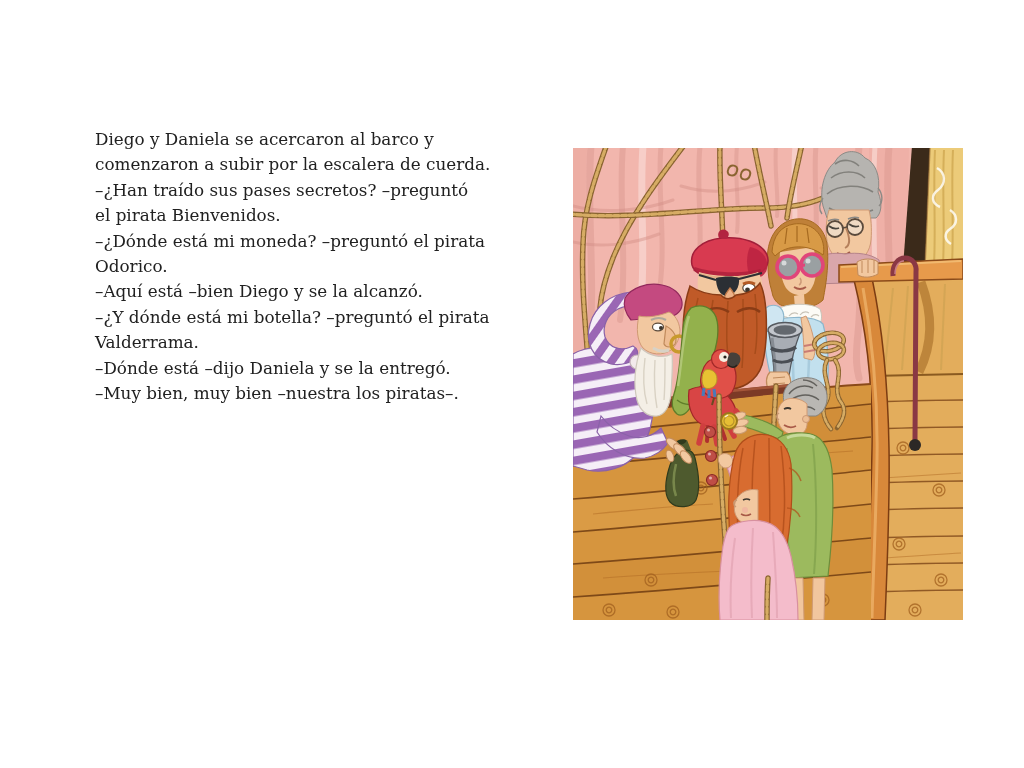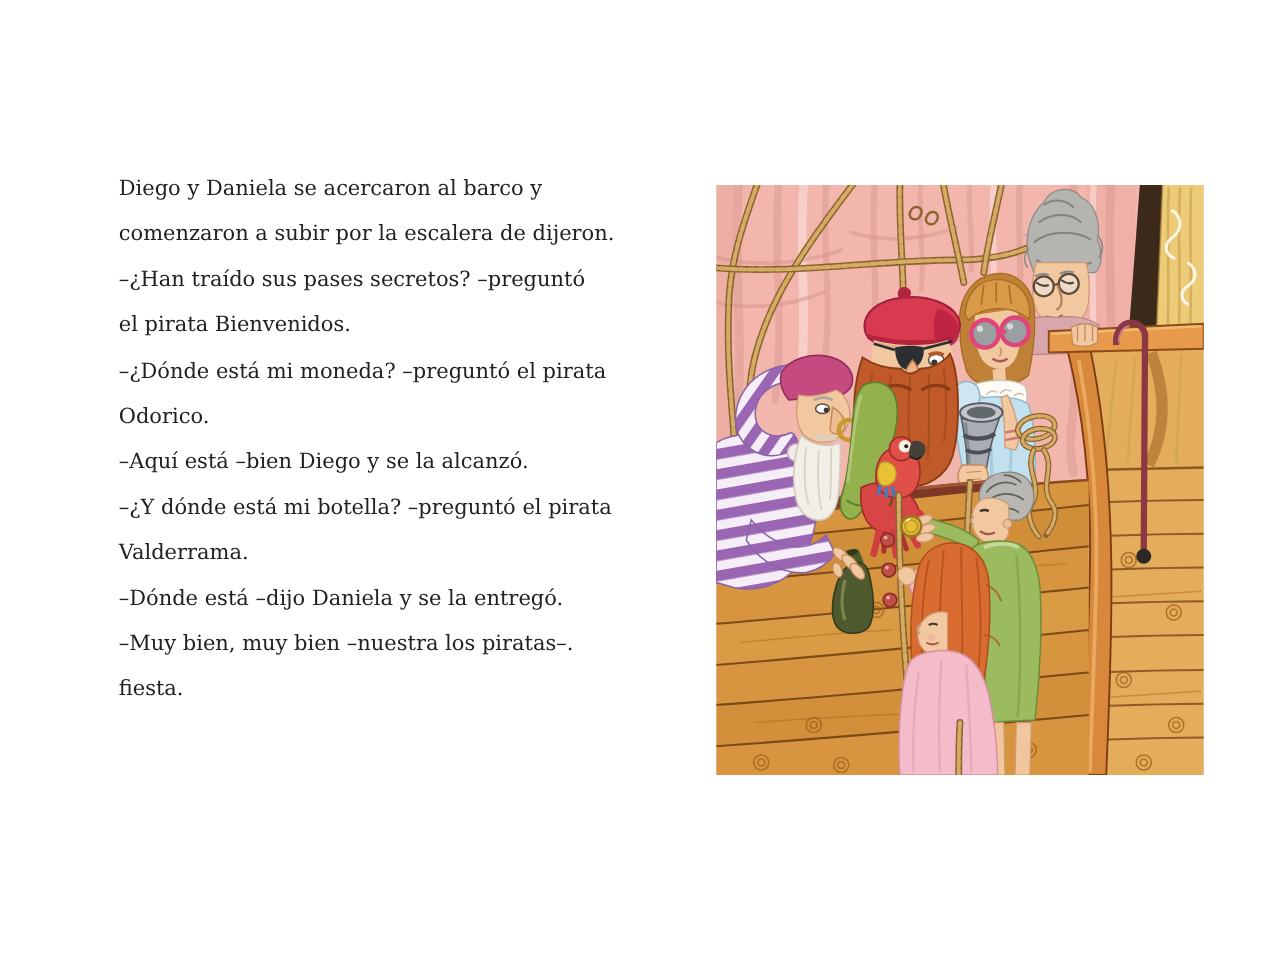--- a/index.html
+++ b/index.html
@@ -1,19 +1,19 @@
 <!DOCTYPE html>
 <html style="--curtain: #f2b6ad; --curtainShadow: #e7a59c; --rope: #d6ac64; --hull: #d6953e; --mast: #eccb79; --railing: #e3ad5c; --gunwale: #7c3a26; --hatRed: #d83a50; --capBand: #c44a80; --stripePurple: #9a66b4; --beard: #c05a28; --beardWhite: #f4efe6; --skin: #f2c8a0; --parrot: #e05048; --wingYellow: #e8c233; --dressBlue: #c2e0ee; --dressPink: #f4bccb; --shirtGreen: #9cba5e; --hairBrown: #bf8038; --hairOrange: #d86c30; --hairGray: #b9b7b3; --bottle: #4e5a2e; --glassesPink: #e0457a; --coin: #e6be34; --cane: #8a3844; --ladderBead: #bf4e46;"><head>
 <meta charset="utf-8">
 <style>
   html,body{margin:0;padding:0;}
   body{width:1024px;height:768px;background:#ffffff;font-family:"DejaVu Serif","Liberation Serif",serif;}
   .page{position:absolute;inset:0;width:1024px;height:768px;background:#fff;overflow:hidden;}
   .story{position:absolute;left:95px;top:127px;width:430px;color:#212121;font-size:16.8px;line-height:25.4px;}
-  .story div{white-space:pre;margin-top:11px;}
+  .story div{white-space:pre;}
   .illust{position:absolute;left:573px;top:148px;width:390px;height:472px;}
   .ropeO{stroke:#8a6430;stroke-width:5.5;fill:none;stroke-linecap:round;}
   .ropeI{stroke:#d6ac64;stroke-width:3.2;fill:none;stroke-linecap:round;stroke-dasharray:5 2.5;}
   .ropeO2{stroke:#8a6430;stroke-width:4.5;fill:none;stroke-linecap:round;}
   .ropeI2{stroke:#d6ac64;stroke-width:2.6;fill:none;stroke-linecap:round;stroke-dasharray:4 2;}
   .fold{stroke:#dc9a91;fill:none;stroke-linecap:round;opacity:.55;}
   .foldhi{stroke:#f8d5ce;fill:none;stroke-linecap:round;opacity:.8;}
   .crease{stroke:#d38d85;fill:none;stroke-width:3;opacity:.45;stroke-linecap:round;}
   .plank{stroke:#6e3c12;stroke-width:1.7;fill:none;opacity:.85;}
   .plankR{stroke:#7a4418;stroke-width:1.5;fill:none;opacity:.8;}
@@ -22,31 +22,30 @@
   .beardln{stroke:#a04818;stroke-width:1.5;fill:none;opacity:.8;}
   .whiskln{stroke:#d9d2c4;stroke-width:1.4;fill:none;}
 </style>
 </head>
 <body>
 
 <div class="page">
 
   <div class="story" style="color: rgb(33, 33, 33);">
     <div>Diego y Daniela se acercaron al barco y</div>
-    <div>comenzaron a subir por la escalera de dijeron.</div>
+    <div>comenzaron a subir por la escalera de cuerda.</div>
     <div>–¿Han traído sus pases secretos? –preguntó</div>
     <div>el pirata Bienvenidos.</div>
     <div>–¿Dónde está mi moneda? –preguntó el pirata</div>
     <div>Odorico.</div>
     <div>–Aquí está –bien Diego y se la alcanzó.</div>
     <div>–¿Y dónde está mi botella? –preguntó el pirata</div>
     <div>Valderrama.</div>
     <div>–Dónde está –dijo Daniela y se la entregó.</div>
     <div>–Muy bien, muy bien –nuestra los piratas–.</div>
-    <div>fiesta.</div>
   </div>
 
   <svg class="illust" viewBox="0 0 390 472" role="img" aria-label="Watercolor illustration: two pirates, a girl with pink goggles and an old grandmother lean over a wooden ship's side in front of a pink sail; a red parrot perches on the rail while two children, a red-haired girl in pink and a gray-haired boy in green, climb a rope ladder handing up a gold coin and a green bottle; a spyglass, hanging ropes and a cane on the railing complete the scene.">
     <defs>
       <pattern id="stripeCap" patternUnits="userSpaceOnUse" width="15" height="15" patternTransform="rotate(35)">
         <rect width="15" height="15" fill="#f5eef7"></rect>
           <rect width="8" height="15" fill="var(--stripePurple,#9a66b4)"></rect>
       </pattern>
       <pattern id="stripeRobe" patternUnits="userSpaceOnUse" width="16" height="16" patternTransform="rotate(80)">
         <rect width="16" height="16" fill="#f5eef7"></rect>

